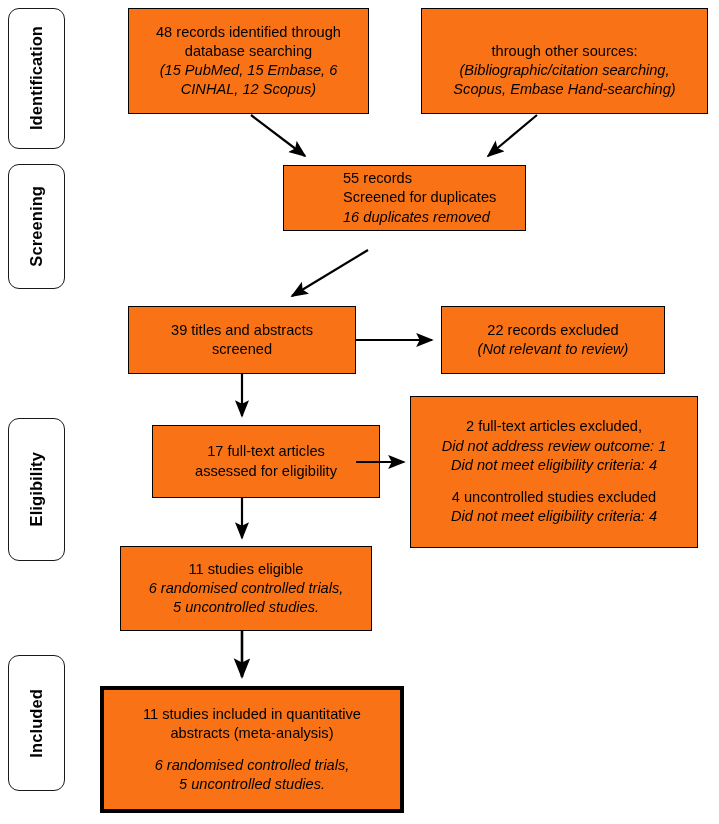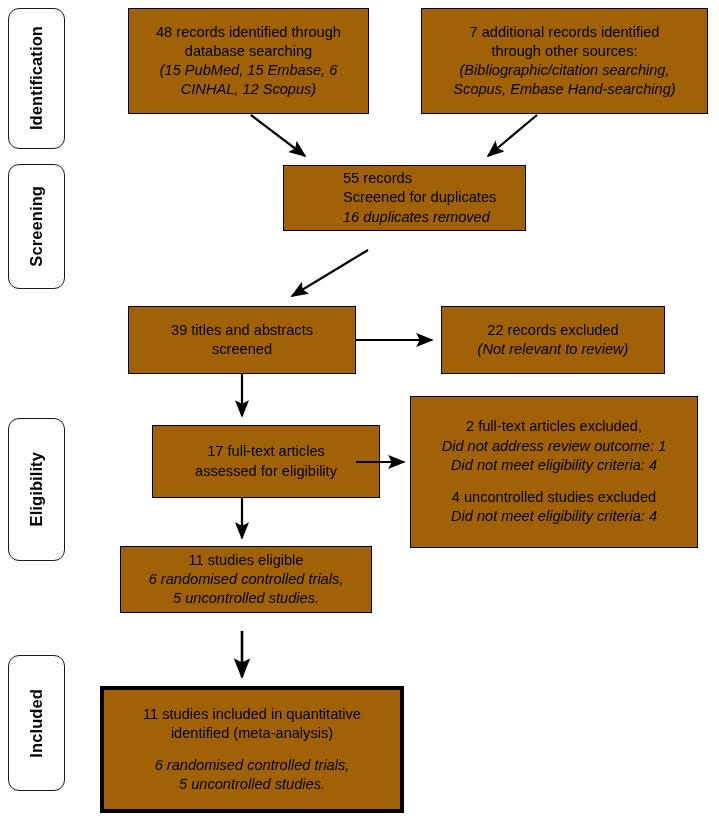--- a/index.html
+++ b/index.html
@@ -36,21 +36,21 @@
     letter-spacing: 0.1px;
     white-space: nowrap;
     line-height: 1;
   }
 
   
   .fbox {
     position: absolute;
     box-sizing: border-box;
     border: 1.3px solid #000000;
-    background: #a16207;
+    background: #f97316;
     display: flex;
     align-items: center;
     justify-content: center;
     text-align: center;
     font-size: 14.6px;
     line-height: 1.32;
   }
   .fbox.thick { border: 4px solid #000000; }
   .fbox .inner { padding: 0 6px; width: 100%; }
   .fbox .inner.lefty { text-align: left; padding-left: 0; }
@@ -96,21 +96,21 @@
     <div class="inner">
       <span>48 records identified through</span><br>
       <span>database searching</span><br>
       <span class="it">(15 PubMed, 15 Embase, 6</span><br>
       <span class="it">CINHAL, 12 Scopus)</span>
     </div>
   </div>
 
   <div class="fbox" style="left:421px; top:8px; width:287px; height:106px;">
     <div class="inner">
-      <span>7 additional records identified</span><br>
+      <br>
       <span>through other sources:</span><br>
       <span class="it">(Bibliographic/citation searching,</span><br>
       <span class="it">Scopus, Embase Hand-searching)</span>
     </div>
   </div>
 
   <div class="fbox" style="left:283px; top:165px; width:243px; height:66px;">
     <div class="inner lefty" style="padding-left:59px;">
       <span>55 records</span><br>
       <span>Screened for duplicates</span><br>
@@ -143,32 +143,32 @@
     <div class="inner">
       <span>2 full-text articles excluded,</span><br>
       <span class="it">Did not address review outcome: 1</span><br>
       <span class="it">Did not meet eligibility criteria: 4</span>
       <span class="spacer"></span>
       <span>4 uncontrolled studies excluded</span><br>
       <span class="it">Did not meet eligibility criteria: 4</span>
     </div>
   </div>
 
-  <div class="fbox" style="left:120px; top:546px; width:252px; height:67px;">
+  <div class="fbox" style="left:120px; top:546px; width:252px; height:85px;">
     <div class="inner">
       <span>11 studies eligible</span><br>
       <span class="it">6 randomised controlled trials,</span><br>
       <span class="it">5 uncontrolled studies.</span>
     </div>
   </div>
 
   <div class="fbox thick" style="left:100px; top:686px; width:304px; height:127px;">
     <div class="inner">
       <span>11 studies included in quantitative</span><br>
-      <span>identified (meta-analysis)</span>
+      <span>abstracts (meta-analysis)</span>
       <span class="spacer"></span>
       <span class="it">6 randomised controlled trials,</span><br>
       <span class="it">5 uncontrolled studies.</span>
     </div>
   </div>
 
   <div class="conn" style="left:248px; top:112px; width:130px; height:58px;">
     <svg width="130" height="58" viewBox="0 0 130 58">
       <defs>
         <marker id="ah1" markerWidth="9" markerHeight="9" refX="7.2" refY="3.2" orient="auto" markerUnits="strokeWidth">

